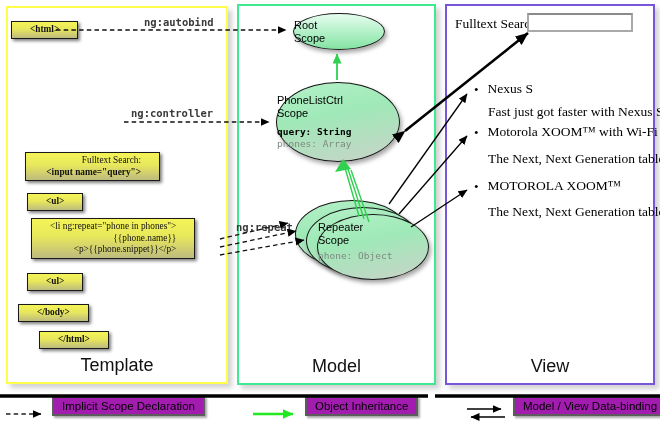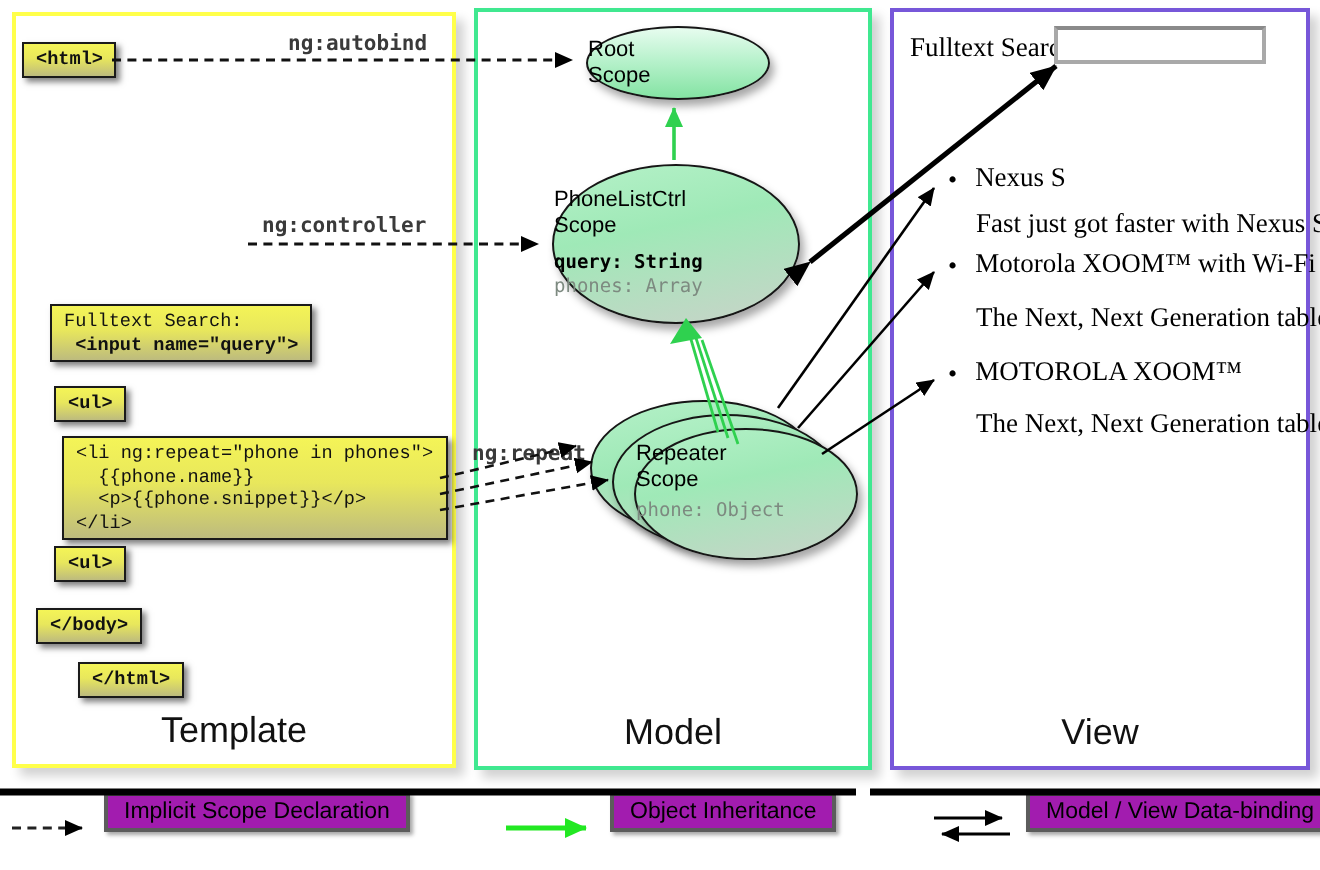--- a/index.html
+++ b/index.html
@@ -9,22 +9,22 @@
   .panel{position:absolute;background:#fff;border:2px solid;box-shadow:4px 4px 5px rgba(0,0,0,0.18);}
   #panel-template{left:6px;top:6px;width:218px;height:374px;border-color:#ffff4a;}
   #panel-model{left:237px;top:4px;width:195px;height:377px;border-color:#40e890;}
   #panel-view{left:445px;top:4px;width:206px;height:377px;border-color:#7757d9;}
   .panel-label{position:absolute;bottom:6px;left:0;width:100%;text-align:center;
                font-size:18px;color:#111;}
   
   .code-box{position:absolute;display:inline-block;
             background:linear-gradient(180deg,#f4f457 0%,#e8e75c 45%,#bdbb7e 100%);
             border:1.5px solid #1a1a1a;box-shadow:2px 2px 3px rgba(0,0,0,0.5);
-            font-family:Liberation Mono, monospace;
-            font-size:9.3px;line-height:11.6px;color:#111;padding:2px 6px;white-space:pre;}
+            font-family:Liberation Serif, serif;
+            font-size:9.3px;line-height:11.6px;color:#111;padding:2px 18px;white-space:pre;text-align:right;}
   .code-box .b{font-weight:bold;}
   .tagbox{font-weight:bold;}
   
   .edge-label{position:absolute;font-family:"DejaVu Sans Mono","Liberation Mono",monospace;
               font-size:10.5px;font-weight:bold;color:#3a3a3a;white-space:pre;}
   
   .ellipse{position:absolute;border-radius:50%;border:1.6px solid #161616;
            box-shadow:2px 3px 4px rgba(0,0,0,0.35);
            background:linear-gradient(168deg,#b5f1c8 0%,#9fe9b7 40%,#c9d3c9 100%);
            display:flex;flex-direction:column;align-items:flex-start;text-align:center;
@@ -71,21 +71,21 @@
     <div class="panel-label">View</div>
   </div>
 
   <div class="code-box tagbox" style="left:11px;top:21px;"><span>&lt;html&gt;</span></div>
 
 
   <div class="code-box" style="left:25px;top:152px;"><span style="display:block">Fulltext Search:</span><span style="display:block" class="b"> &lt;input name="query"&gt;</span></div>
 
   <div class="code-box tagbox" style="left:27px;top:193px;"><span>&lt;ul&gt;</span></div>
 
-  <div class="code-box" style="left:31px;top:218px;"><span style="display:block">&lt;li ng:repeat="phone in phones"&gt;</span><span style="display:block">  {{phone.name}}</span><span style="display:block">  &lt;p&gt;{{phone.snippet}}&lt;/p&gt;</span><span style="display:block">&lt;/li&gt;</span></div>
+  <div class="code-box" style="left:31px;top:218px;"><span style="display:block">&lt;li ng:repeat="phone in phones"&gt;</span><span style="display:block">  {{phone.name}}</span><span style="display:block">  &lt;p&gt;{{phone.snippet}}&lt;/p&gt;</span></div>
 
   <div class="code-box tagbox" style="left:27px;top:273px;"><span>&lt;ul&gt;</span></div>
 
   <div class="code-box tagbox" style="left:18px;top:304px;"><span>&lt;/body&gt;</span></div>
 
   <div class="code-box tagbox" style="left:12px;top:331px;margin-left:27px;"><span>&lt;/html&gt;</span></div>
 
   <div class="edge-label" style="left:144px;top:16px;">ng:autobind</div>
   <div class="edge-label" style="left:131px;top:107px;">ng:controller</div>
   <div class="edge-label" style="left:236px;top:221px;">ng:repeat</div>

